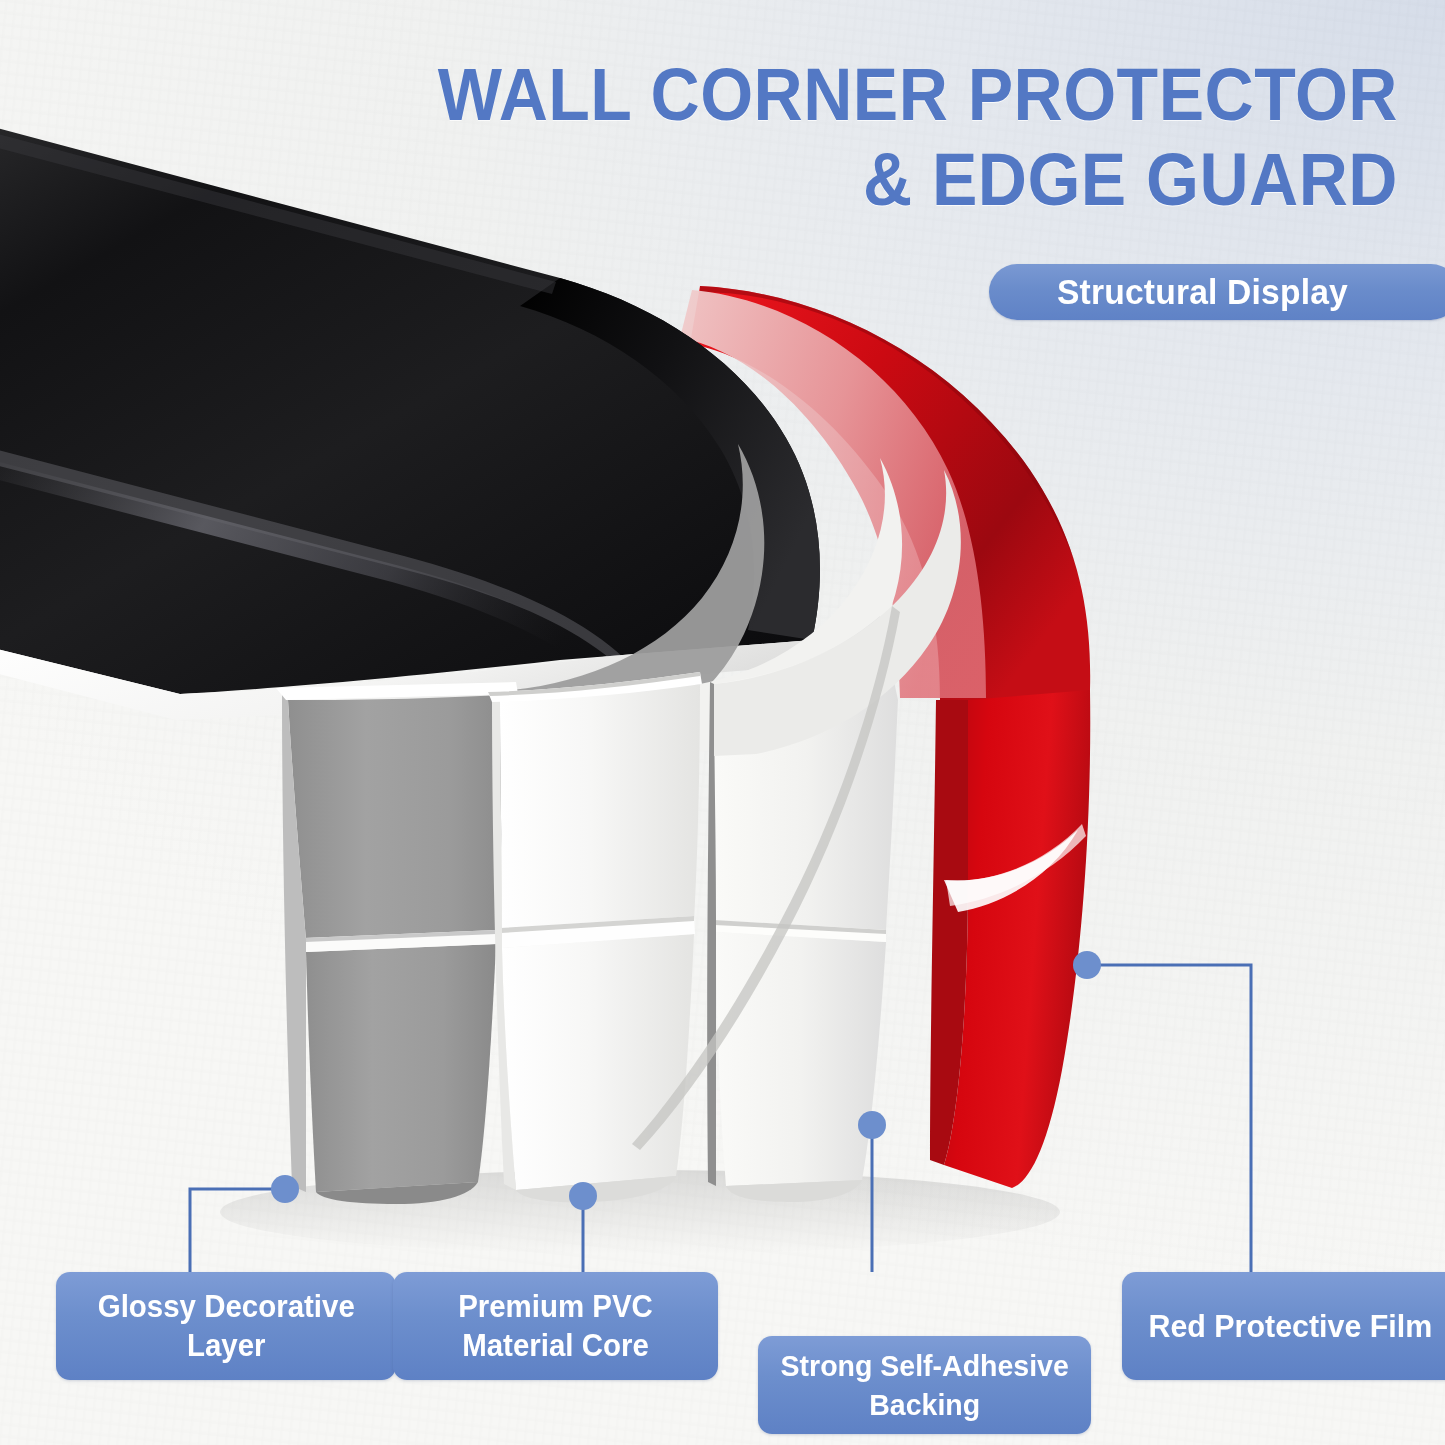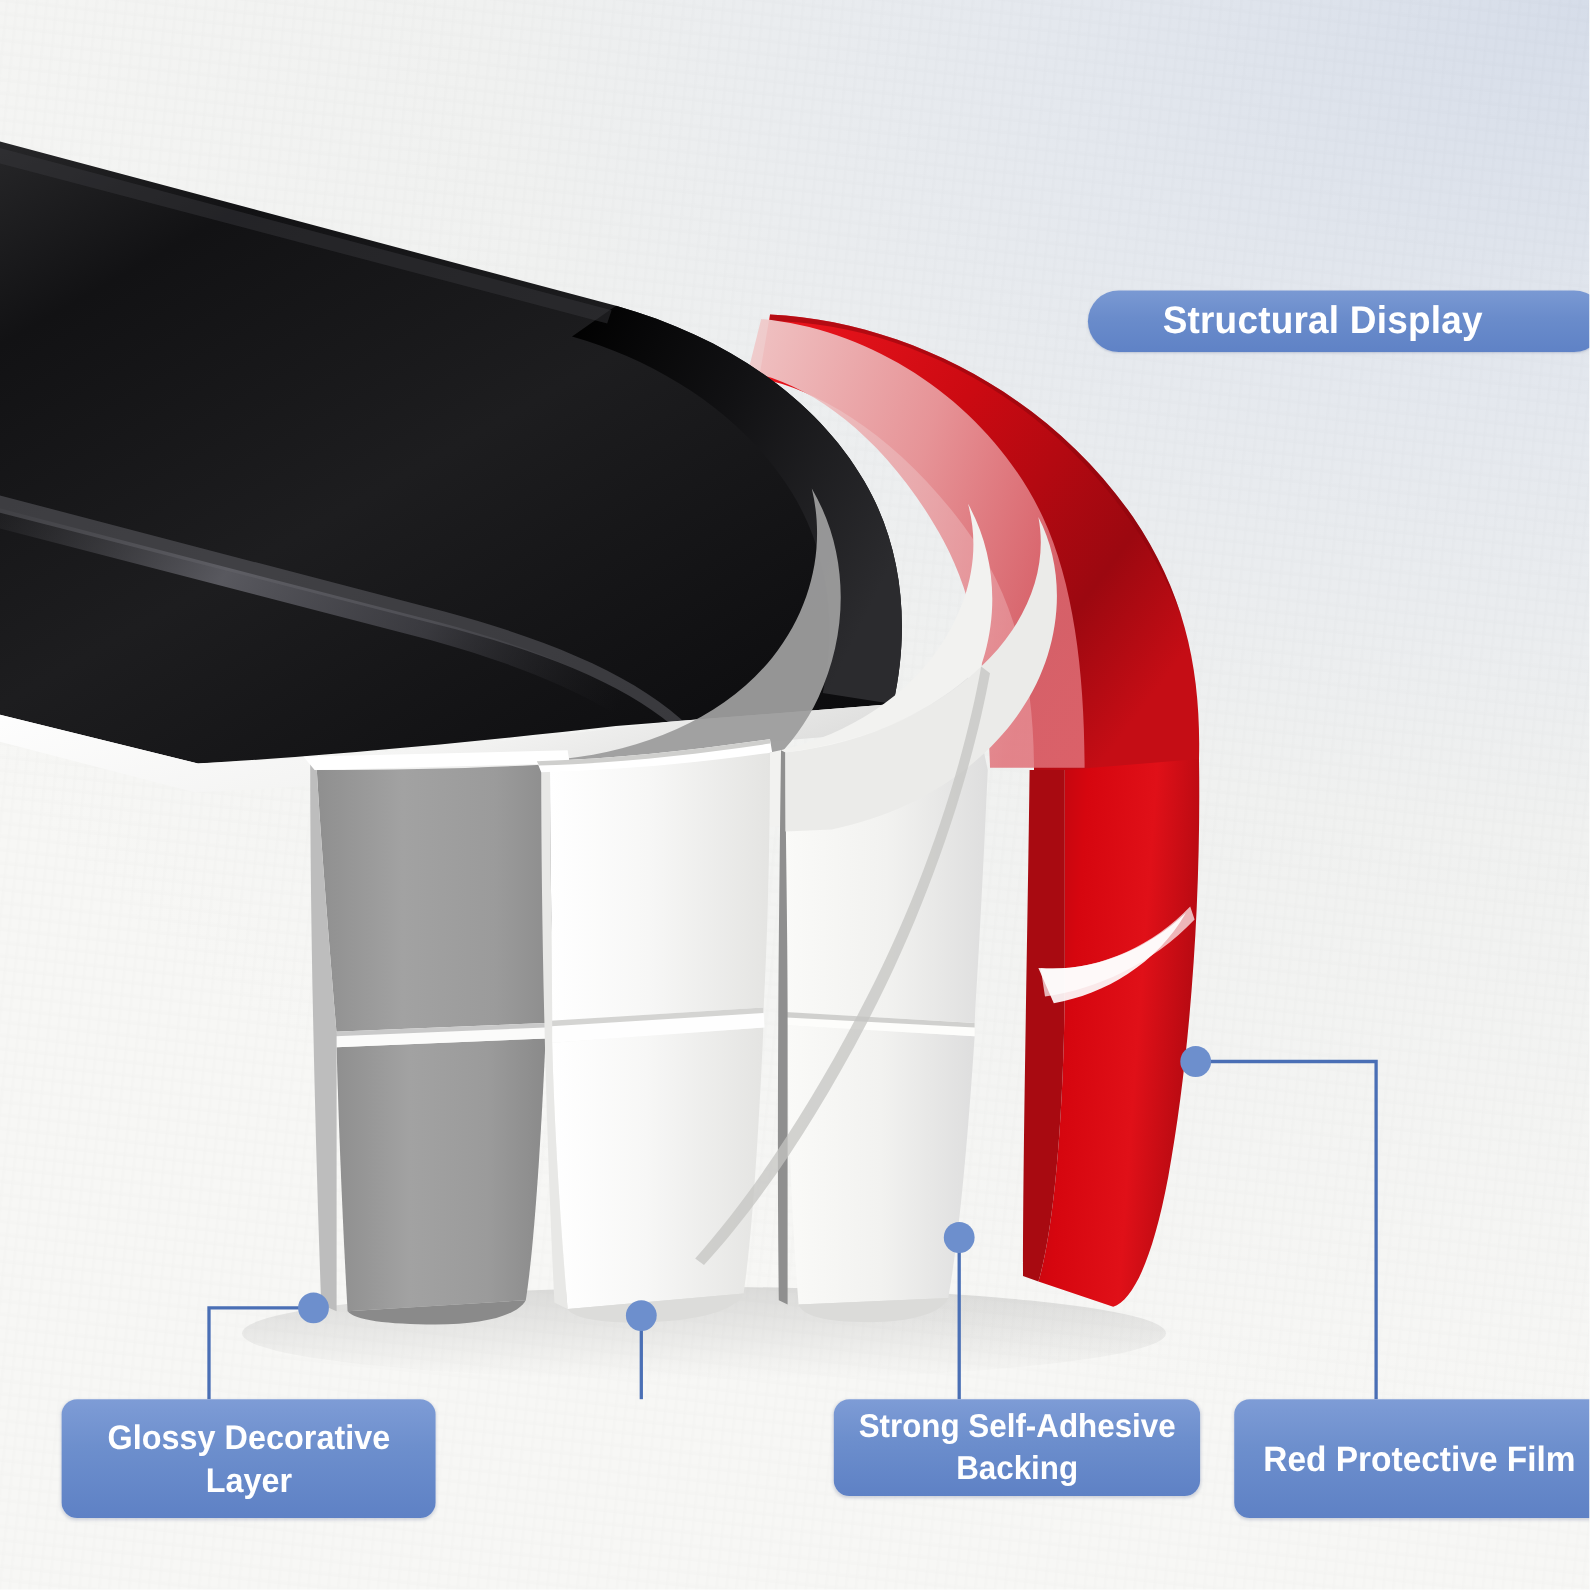--- a/index.html
+++ b/index.html
@@ -102,21 +102,21 @@
     color: #ffffff;
     font-weight: 700;
     font-size: 31px;
     line-height: 39px;
     transform: scaleX(.95);
     display: block;
     padding: 0 6px;
   }
   #callout-0 { left: 12px;  top: 1272px; width: 340px; height: 108px; margin-left: 44px; }
   #callout-1 { left: 393px; top: 1272px; width: 325px; height: 108px; }
-  #callout-2 { left: 758px; top: 1272px; width: 333px; height: 88px; }
+  #callout-2 { left: 758px; top: 1336px; width: 333px; height: 98px; }
   #callout-3 { left: 1122px; top: 1272px; width: 336px; height: 108px; }
   #callout-3 span { font-size: 32px; }
   #callout-2 span { font-size: 30px; }
 
   svg { display: block; }
 </style>
 </head>
 <body>
 
 <div id="stage">
@@ -396,32 +396,42 @@
       <path d="M 1087 965 L 1251 965 L 1251 1272"></path>
     </g>
     <g fill="#6d8fcd">
       <circle cx="285" cy="1189" r="14"></circle>
       <circle cx="583" cy="1196" r="14"></circle>
       <circle cx="872" cy="1125" r="14"></circle>
       <circle cx="1087" cy="965" r="14"></circle>
     </g>
   </svg>
 
+  <div class="title-block">
+    <span class="title-line">WALL CORNER PROTECTOR</span>
+    <span class="title-line">&amp; EDGE GUARD</span>
+  </div>
 
   <div class="badge">
     <span class="badge-text">Structural Display</span>
   </div>
 
   <div class="callout" id="callout-0">
     <div>
       <span>Glossy Decorative</span>
       <span>Layer</span>
     </div>
   </div>
 
+  <div class="callout" id="callout-1">
+    <div>
+      <span>Premium PVC</span>
+      <span>Material Core</span>
+    </div>
+  </div>
 
   <div class="callout" id="callout-2">
     <div>
       <span>Strong Self-Adhesive</span>
       <span>Backing</span>
     </div>
   </div>
 
   <div class="callout" id="callout-3">
     <div>

